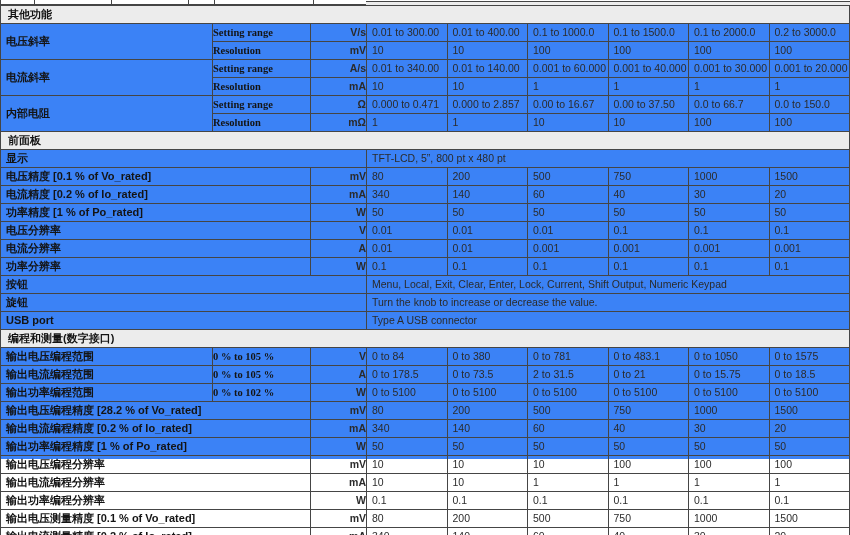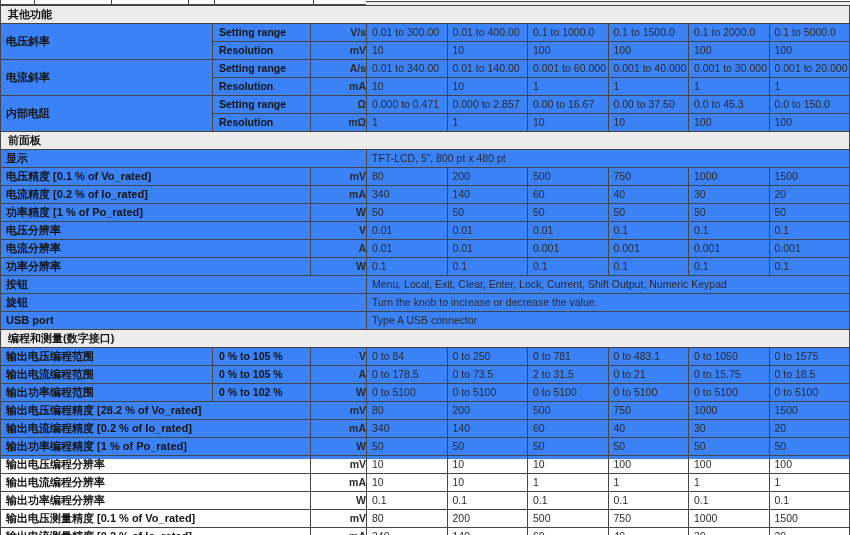--- a/index.html
+++ b/index.html
@@ -22,21 +22,21 @@
     width:850px;height:530px;border-collapse:collapse;table-layout:fixed;
     font-size:10.5px;
   }
   .spec-table td{
     border:1px solid #454545;height:17px;padding:0 0 0 5px;
     vertical-align:middle;overflow:hidden;white-space:nowrap;
     line-height:1.05;
   }
   .spec-table tr{height:17px;}
   td.lbl{font-weight:bold;font-size:11px;color:#141414;}
-  td.sub{font-weight:bold;font-size:10.5px;padding-left:6px;color:#141414;}
+  td.sub{font-weight:bold;font-size:10.5px;padding-left:0;color:#141414;font-family:Liberation Serif, serif;}
   td.unit{text-align:right;padding:0;color:#2b2b2b;font-weight:bold;}
   td.val{color:#2b2b2b;}
   tr.sec td{background:#ececec;font-weight:bold;font-size:11px;padding-left:7px;color:#141414;}
 </style>
 </head>
 <body>
 
 <div class="page">
 
   <div class="top-strip">
@@ -68,21 +68,21 @@
         </tr>
         <tr>
           <td class="lbl" rowspan="2">电压斜率</td>
           <td class="sub">Setting range</td>
           <td class="unit">V/s</td>
           <td class="val">0.01 to 300.00</td>
           <td class="val">0.01 to 400.00</td>
           <td class="val">0.1 to 1000.0</td>
           <td class="val">0.1 to 1500.0</td>
           <td class="val">0.1 to 2000.0</td>
-          <td class="val">0.1 to 5000.0</td>
+          <td class="val">0.2 to 3000.0</td>
         </tr>
         <tr>
           <td class="sub">Resolution</td>
           <td class="unit">mV</td>
           <td class="val">10</td>
           <td class="val">10</td>
           <td class="val">100</td>
           <td class="val">100</td>
           <td class="val">100</td>
           <td class="val">100</td>
@@ -109,21 +109,21 @@
           <td class="val">1</td>
         </tr>
         <tr>
           <td class="lbl" rowspan="2">内部电阻</td>
           <td class="sub">Setting range</td>
           <td class="unit">Ω</td>
           <td class="val">0.000 to 0.471</td>
           <td class="val">0.000 to 2.857</td>
           <td class="val">0.00 to 16.67</td>
           <td class="val">0.00 to 37.50</td>
-          <td class="val">0.0 to 45.3</td>
+          <td class="val">0.0 to 66.7</td>
           <td class="val">0.0 to 150.0</td>
         </tr>
         <tr>
           <td class="sub">Resolution</td>
           <td class="unit">mΩ</td>
           <td class="val">1</td>
           <td class="val">1</td>
           <td class="val">10</td>
           <td class="val">10</td>
           <td class="val">100</td>
@@ -209,21 +209,21 @@
           <td class="val" colspan="6">Type A USB connector</td>
         </tr>
         <tr class="sec">
           <td class="sec-title" colspan="9">编程和测量(数字接口)</td>
         </tr>
         <tr>
           <td class="lbl">输出电压编程范围</td>
           <td class="sub">0 % to 105 %</td>
           <td class="unit">V</td>
           <td class="val">0 to 84</td>
-          <td class="val">0 to 250</td>
+          <td class="val">0 to 380</td>
           <td class="val">0 to 781</td>
           <td class="val">0 to 483.1</td>
           <td class="val">0 to 1050</td>
           <td class="val">0 to 1575</td>
         </tr>
         <tr>
           <td class="lbl">输出电流编程范围</td>
           <td class="sub">0 % to 105 %</td>
           <td class="unit">A</td>
           <td class="val">0 to 178.5</td>

